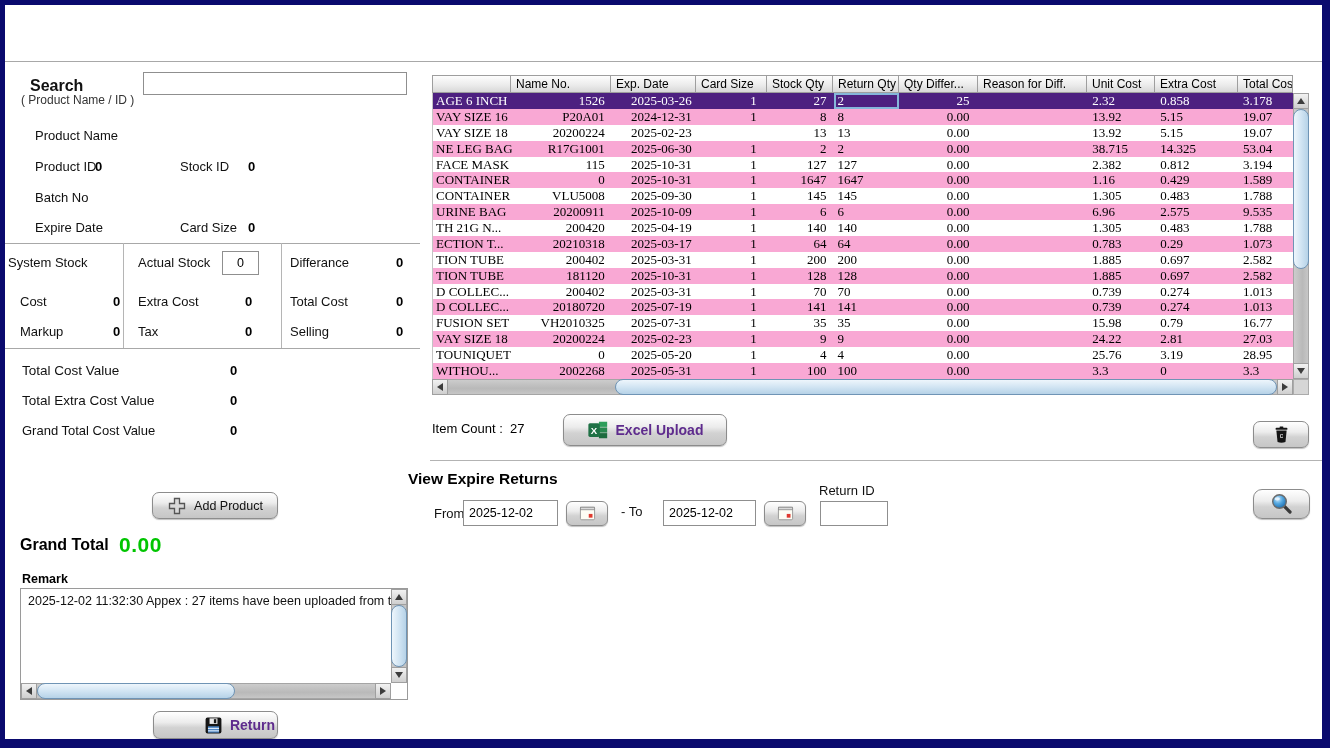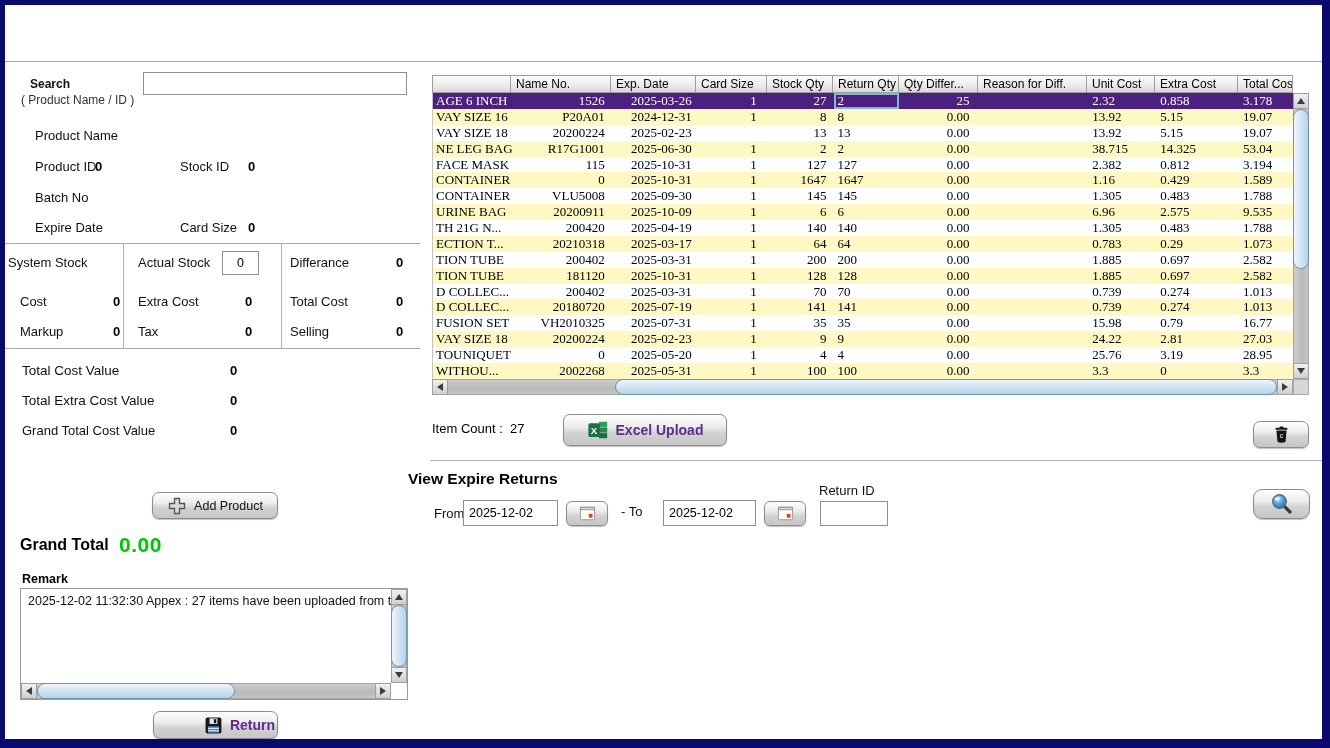--- a/index.html
+++ b/index.html
@@ -28,21 +28,21 @@
 
   
   .items-table { position:absolute; left:432px; top:75px; width:877px; height:320px; background:#fff; }
   .thead { display:flex; width:861px; height:18px; }
   .hcell { background:linear-gradient(180deg,#fdfdfd 0%,#ececec 55%,#d8d8d8 100%);
            border-top:1px solid #9e9e9e; border-bottom:1px solid #9e9e9e; border-right:1px solid #9e9e9e;
            font-size:12px; color:#000; padding-left:5px; line-height:16px; white-space:nowrap; overflow:hidden; }
   .hcell:first-child { border-left:1px solid #9e9e9e; }
   .tbodyx { position:relative; width:861px; height:286px; overflow:hidden; border-left:1px solid #c4c4c4; background:#fff; }
   .trow { display:flex; height:15.89px; background:#ffffff; }
-  .trow.alt { background:#fef9c3;justify-content:center; }
+  .trow.alt { background:#f9a8d4;justify-content:center; }
   .trow.sel { background:#4d2080; color:#ffffff; }
   .tcell { font-family:"Liberation Serif", serif; font-size:13px; line-height:15.5px; white-space:nowrap; overflow:hidden; }
   .c0{width:79px;  text-align:left;  padding-left:3px;}
   .c1{width:100px; text-align:right; padding-right:7px;}
   .c2{width:85px;  text-align:right; padding-right:5px;}
   .c3{width:71px;  text-align:right; padding-right:11px;}
   .c4{width:66px;  text-align:right; padding-right:7px;}
   .c5{width:66px;  text-align:left;  padding-left:4px;}
   .c6{width:79px;  text-align:right; padding-right:9px;}
   .c7{width:109px; text-align:left;  padding-left:5px;}
@@ -80,21 +80,21 @@
   .section-title { font-size:15.5px; font-weight:bold; color:#000; }
 </style>
 </head>
 <body>
 
 <div class="app">
   <div class="frame"></div>
 
   <div class="hline" style="left:5px; right:8px; top:61px;"></div>
 
-  <div class="abs lbl bold" style="left:30px; top:77px; font-size:12px;text-align:right;">Search</div>
+  <div class="abs lbl bold" style="left:30px; top:77px; font-size:16px;text-align:right;">Search</div>
   <div class="abs lbl-sm" style="left:21px; top:93px;">( Product Name / ID )</div>
   <input class="tinput" style="left: 143px; top: 72px; width: 264px; height: 23px;" value="">
 
   <div class="abs lbl" style="left:35px; top:128px;">Product Name</div>
 
   <div class="abs lbl" style="left:35px; top:159px;">Product ID</div>
   <div class="abs val" style="left:95px; top:159px;">0</div>
   <div class="abs lbl" style="left:180px; top:159px;">Stock ID</div>
   <div class="abs val" style="left:248px; top:159px;">0</div>
 

